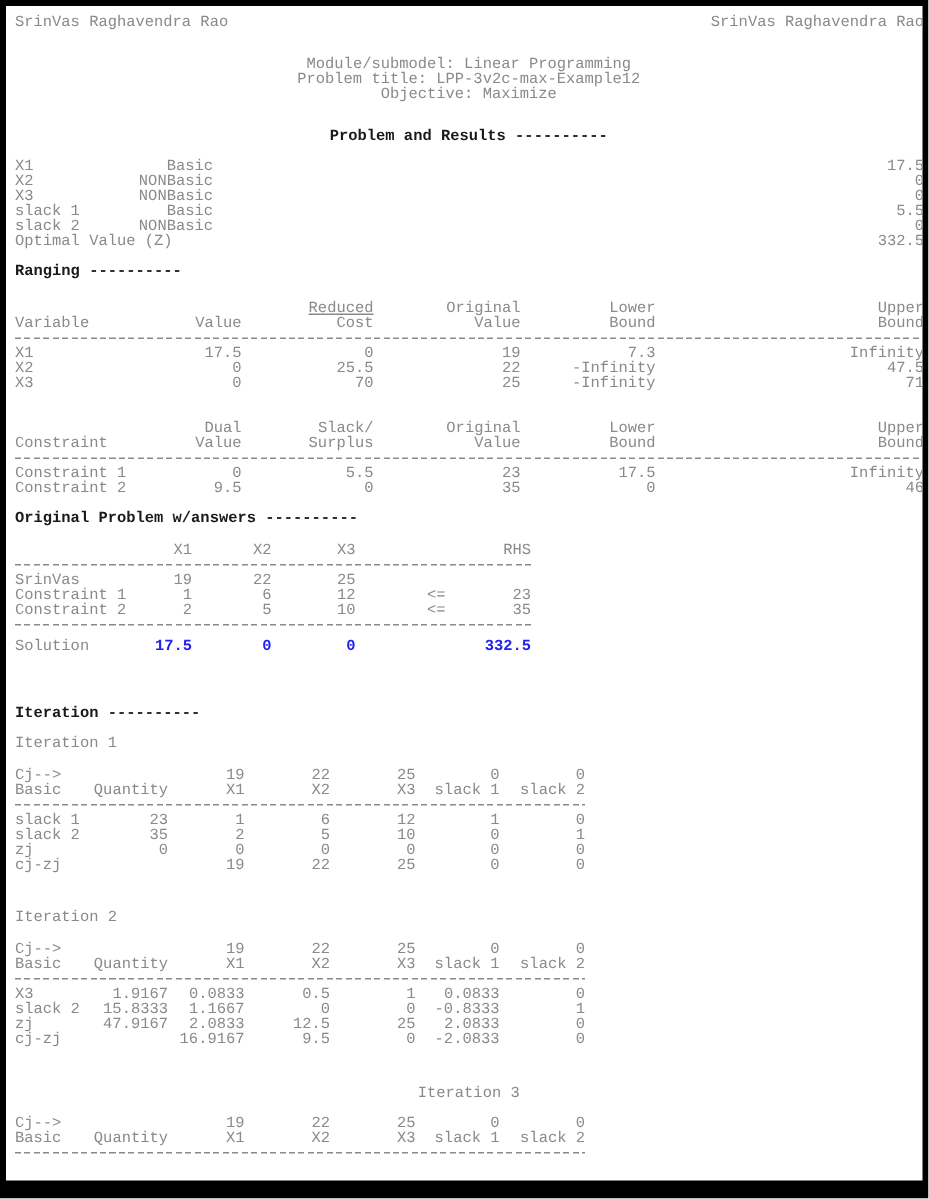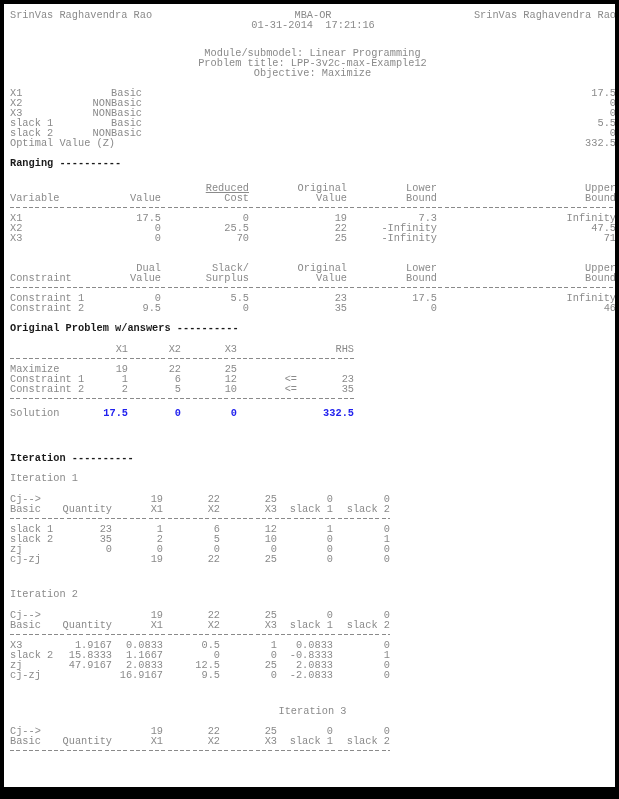--- a/index.html
+++ b/index.html
@@ -52,33 +52,30 @@
   .mt15{margin-top:15px;} .mt18{margin-top:18px;text-align:center;} .mt20{margin-top:20px;}
   .mt25{margin-top:25px;} .mt26{margin-top:26px;text-align:center;} .mt35{margin-top:35px;}
 </style>
 </head>
 <body>
 
 <div class="page">
 
   <div class="report-header">
     <div class="rh-side line">SrinVas Raghavendra Rao</div>
-    <div class="rh-center">
-      <div class="line">MBA-OR</div>
-      <div class="line">01-31-2014  17:21:16</div>
-    </div>
     <div class="rh-side rh-right line">SrinVas Raghavendra Rao</div>
   </div>
 
   <div class="mt18">
     <div class="line">Module/submodel: Linear Programming</div>
     <div class="line">Problem title: LPP-3v2c-max-Example12</div>
     <div class="line">Objective: Maximize</div>
   </div>
 
+  <div class="heading mt18">Problem and Results ----------</div>
   <div class="mt10">
     <div class="row"><span class="cell al" style="width: 80px;">X1</span><span class="cell ar" style="width: 52px;">Basic</span><span class="cell ar" style="width: 474px;">17.5</span></div>
     <div class="row"><span class="cell al" style="width: 80px;">X2</span><span class="cell ar" style="width: 52px;">NONBasic</span><span class="cell ar" style="width: 474px;">0</span></div>
     <div class="row"><span class="cell al" style="width: 80px;">X3</span><span class="cell ar" style="width: 52px;">NONBasic</span><span class="cell ar" style="width: 474px;">0</span></div>
     <div class="row"><span class="cell al" style="width: 80px;">slack 1</span><span class="cell ar" style="width: 52px;">Basic</span><span class="cell ar" style="width: 474px;">5.5</span></div>
     <div class="row"><span class="cell al" style="width: 80px;">slack 2</span><span class="cell ar" style="width: 52px;">NONBasic</span><span class="cell ar" style="width: 474px;">0</span></div>
     <div class="row"><span class="cell al" style="width: 80px;">Optimal Value (Z)</span><span class="cell ar" style="width: 52px;"></span><span class="cell ar" style="width: 474px;">332.5</span></div>
   </div>
 
   <div class="heading mt10">Ranging ----------</div>
@@ -97,21 +94,21 @@
     <div class="row"><span class="cell al" style="width: 100px;">Constraint</span><span class="cell ar" style="width: 51px;">Value</span><span class="cell ar" style="width: 88px;">Surplus</span><span class="cell ar" style="width: 98px;">Value</span><span class="cell ar" style="width: 90px;">Bound</span><span class="cell ar" style="width: 179px;">Bound</span></div>
     <div class="divline dv-full"></div>
     <div class="row"><span class="cell al" style="width: 100px;">Constraint 1</span><span class="cell ar" style="width: 51px;">0</span><span class="cell ar" style="width: 88px;">5.5</span><span class="cell ar" style="width: 98px;">23</span><span class="cell ar" style="width: 90px;">17.5</span><span class="cell ar" style="width: 179px;">Infinity</span></div>
     <div class="row"><span class="cell al" style="width: 100px;">Constraint 2</span><span class="cell ar" style="width: 51px;">9.5</span><span class="cell ar" style="width: 88px;">0</span><span class="cell ar" style="width: 98px;">35</span><span class="cell ar" style="width: 90px;">0</span><span class="cell ar" style="width: 179px;">46</span></div>
   </div>
 
   <div class="heading mt10">Original Problem w/answers ----------</div>
   <div class="mt11">
     <div class="row"><span class="cell al" style="width: 90px;"></span><span class="cell ar" style="width: 28px;">X1</span><span class="cell ar" style="width: 53px;">X2</span><span class="cell ar" style="width: 56px;">X3</span><span class="cell ar" style="width: 60px;"></span><span class="cell ar" style="width: 57px;">RHS</span></div>
     <div class="divline dv-op"></div>
-    <div class="row"><span class="cell al" style="width: 90px;">Maximize</span><span class="cell ar" style="width: 28px;">19</span><span class="cell ar" style="width: 53px;">22</span><span class="cell ar" style="width: 56px;">25</span><span class="cell ar" style="width: 60px;"></span><span class="cell ar" style="width: 57px;"></span></div>
+    <div class="row"><span class="cell al" style="width: 90px;">SrinVas</span><span class="cell ar" style="width: 28px;">19</span><span class="cell ar" style="width: 53px;">22</span><span class="cell ar" style="width: 56px;">25</span><span class="cell ar" style="width: 60px;"></span><span class="cell ar" style="width: 57px;"></span></div>
     <div class="row"><span class="cell al" style="width: 90px;">Constraint 1</span><span class="cell ar" style="width: 28px;">1</span><span class="cell ar" style="width: 53px;">6</span><span class="cell ar" style="width: 56px;">12</span><span class="cell ar" style="width: 60px;">&lt;=</span><span class="cell ar" style="width: 57px;">23</span></div>
     <div class="row"><span class="cell al" style="width: 90px;">Constraint 2</span><span class="cell ar" style="width: 28px;">2</span><span class="cell ar" style="width: 53px;">5</span><span class="cell ar" style="width: 56px;">10</span><span class="cell ar" style="width: 60px;">&lt;=</span><span class="cell ar" style="width: 57px;">35</span></div>
     <div class="divline dv-op"></div>
     <div class="row mt4"><span class="cell al" style="width: 90px;">Solution</span><span class="cell ar accent" style="width: 28px;">17.5</span><span class="cell ar accent" style="width: 53px;">0</span><span class="cell ar accent" style="width: 56px;">0</span><span class="cell ar" style="width: 60px;"></span><span class="cell ar accent" style="width: 57px;">332.5</span></div>
   </div>
 
   <div class="heading mt35">Iteration ----------</div>
 
   <div>
     <div class="line mt10">Iteration 1</div>

